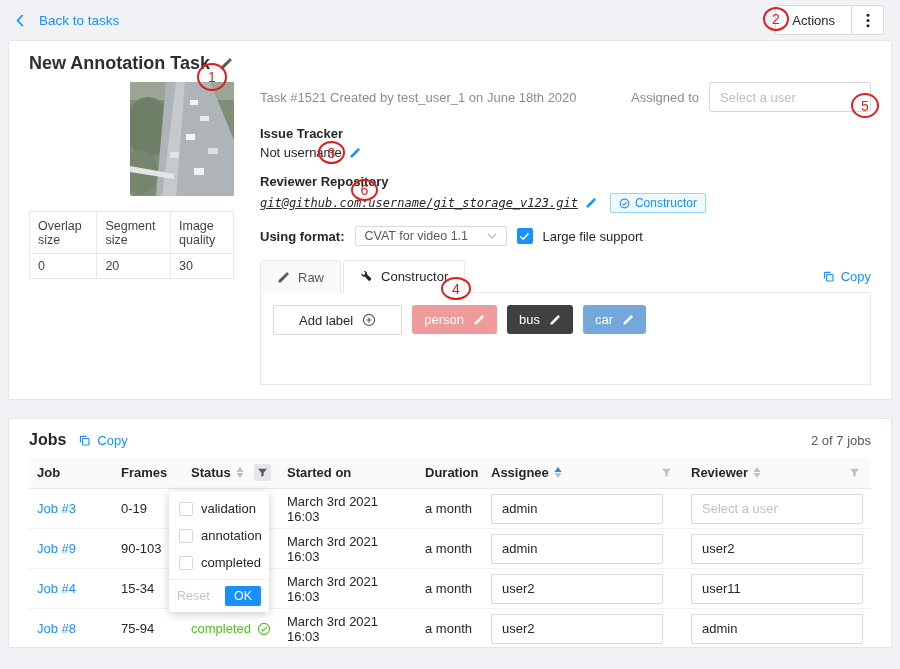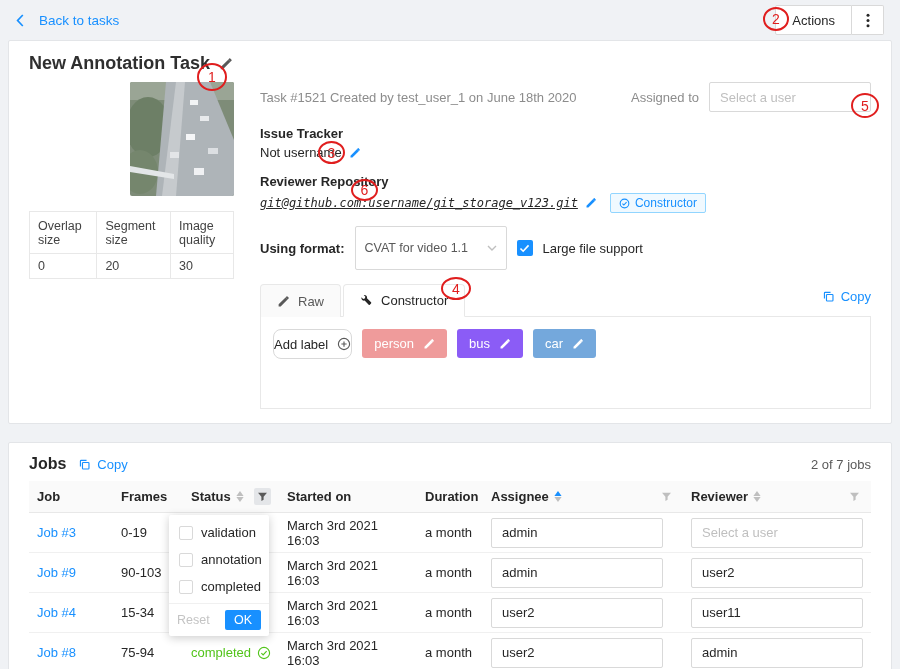--- a/index.html
+++ b/index.html
@@ -44,36 +44,36 @@
   ::placeholder{color:#bfbfbf;opacity:1;}
 
   .blk{margin-top:14px;}
   .blk-title{font-weight:700;font-size:13px;color:#262626;margin-bottom:4px;}
   .blk-val{display:flex;align-items:center;gap:7px;font-size:13px;}
   .repo-url{font-family:"DejaVu Sans Mono",monospace;font-size:12px;font-style:italic;text-decoration:underline;}
   .sync-badge{display:inline-flex;align-items:center;gap:5px;border:1px solid #91d5ff;background:#f0f9ff;
               color:#1890ff;font-size:12px;padding:2px 8px;border-radius:2px;margin-left:6px;}
 
   .format-row{margin-top:13px;display:flex;align-items:center;gap:10px;}
-  .select-box{display:flex;align-items:center;justify-content:space-between;width:152px;height:44px;
+  .select-box{display:flex;align-items:center;justify-content:space-between;width:152px;height:20px;
               border:1px solid #d9d9d9;border-radius:2px;padding:0 9px;color:#595959;font-size:12.5px;cursor:pointer;background:#fff;}
   .cbx{width:16px;height:16px;border-radius:2px;background:#1890ff;display:inline-flex;align-items:center;
        justify-content:center;cursor:pointer;flex:none;}
 
-  .tabs-row{margin-top:14px;display:flex;justify-content:space-between;align-items:center;border-bottom:1px solid #e8e8e8;}
+  .tabs-row{margin-top:14px;display:flex;justify-content:space-between;align-items:flex-end;border-bottom:1px solid #e8e8e8;}
   .tabs{display:flex;gap:2px;}
   .tab{display:flex;align-items:center;gap:8px;padding:8px 16px;background:#fafafa;border:1px solid #e8e8e8;
        border-bottom:none;border-radius:4px 4px 0 0;font-size:13px;color:#595959;cursor:pointer;margin-bottom:-1px;}
   .tab.active{background:#fff;color:#262626;border-bottom:1px solid #fff;}
   .link{display:flex;align-items:center;gap:6px;color:#1890ff;font-size:13px;cursor:pointer;margin-bottom:8px;}
   .jobs-header .link{margin-bottom:0;}
 
   .labels-box{border:1px solid #e8e8e8;border-top:none;padding:12px;min-height:92px;display:flex;gap:10px;align-items:flex-start;}
-  .add-label{display:flex;align-items:center;gap:9px;height:30px;padding:0 0;background:#fff;
-             border:1px solid #d9d9d9;border-radius:8px;font-size:13px;color:#262626;cursor:pointer;font-family:inherit;}
+  .add-label{display:flex;align-items:center;gap:9px;height:30px;padding:0 25px;background:#fff;
+             border:1px solid #d9d9d9;border-radius:2px;font-size:13px;color:#262626;cursor:pointer;font-family:inherit;}
   .pill{display:flex;align-items:center;gap:9px;height:29px;padding:0 12px;border-radius:3px;color:#fff;font-size:13px;cursor:pointer;}
   .pill .edit-ic{color:#fff;}
 
   
   .jobs-header{display:flex;align-items:center;gap:12px;}
   .jobs-title{font-size:16px;font-weight:700;margin:0;color:#262626;}
   .jobs-count{margin-left:auto;color:#595959;font-size:13px;}
   .jobs-table{width:100%;border-collapse:collapse;table-layout:fixed;margin-top:8px;}
   .jobs-table th{background:#fafafa;border-bottom:1px solid #e8e8e8;padding:7px 8px;font-size:13px;
                  font-weight:700;color:#262626;text-align:left;}
@@ -277,21 +277,21 @@
             </span>
           </button>
           <span class="pill" style="background: rgb(239, 155, 155);">
             <span>person</span>
             <span class="edit-ic" style="display:inline-flex;">
               <svg width="12" height="12" viewBox="0 0 16 16">
                   <path d="M2 11.5V14h2.5L13 5.5 10.5 3 2 11.5zM14.3 4.2c.3-.3.3-.7 0-1l-1.5-1.5c-.3-.3-.7-.3-1 0L10.6 2.9l2.5 2.5 1.2-1.2z" fill="currentColor"></path>
                 </svg>
             </span>
           </span>
-          <span class="pill" style="background: #8b5cf6;">
+          <span class="pill" style="background: #404040;">
             <span>bus</span>
             <span class="edit-ic" style="display:inline-flex;">
               <svg width="12" height="12" viewBox="0 0 16 16">
                   <path d="M2 11.5V14h2.5L13 5.5 10.5 3 2 11.5zM14.3 4.2c.3-.3.3-.7 0-1l-1.5-1.5c-.3-.3-.7-.3-1 0L10.6 2.9l2.5 2.5 1.2-1.2z" fill="currentColor"></path>
                 </svg>
             </span>
           </span>
           <span class="pill" style="background: rgb(116, 168, 220);">
             <span>car</span>
             <span class="edit-ic" style="display:inline-flex;">

